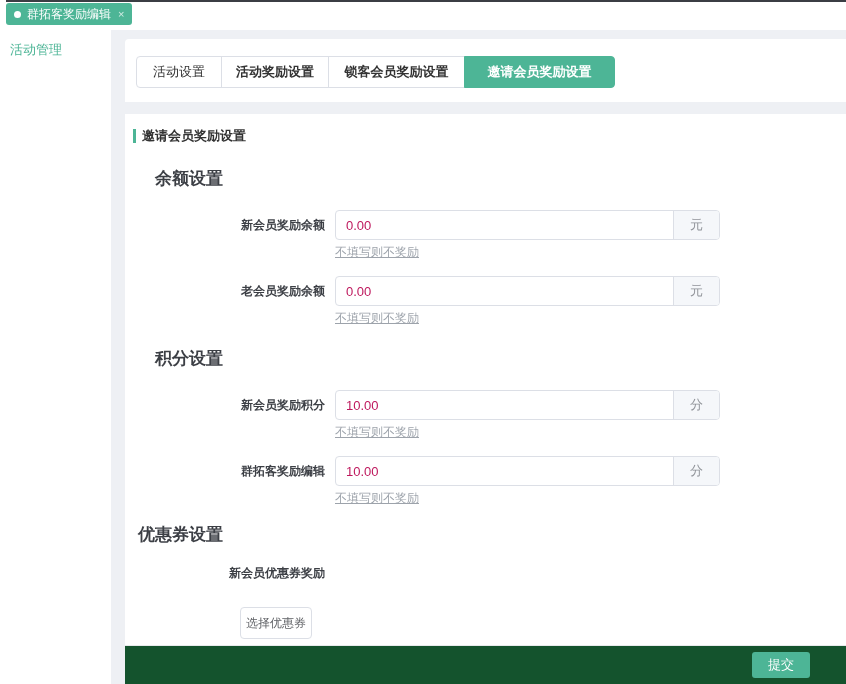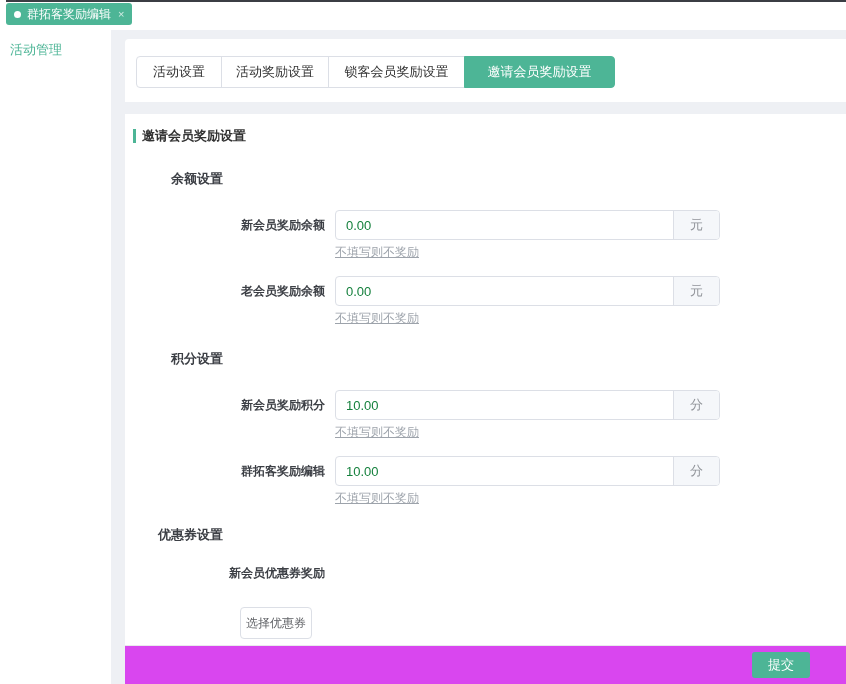--- a/index.html
+++ b/index.html
@@ -20,51 +20,51 @@
   
   .sidebar { position:absolute; left:0; top:30px; width:111px; bottom:0; background:#fff; }
   .sidebar-item { padding:11px 10px; font-size:13px; color:var(--green); cursor:pointer; }
 
   
   .card-tabs { position:absolute; left:125px; top:39px; right:0; height:63px; background:#fff;
                border-top-left-radius:4px; }
   .tabs { position:absolute; left:11px; top:17px; display:flex; }
   .tab { height:32px; line-height:30px; text-align:center; font-size:13px; color:#333;
          background:#fff; border:1px solid #dcdfe6; cursor:pointer; }
-  .tab + .tab { margin-left:-1px; }
+  .tab + .tab { margin-left:-1px;font-weight:bold; }
   .tab:first-child { border-radius:4px 0 0 4px; }
   .tab:last-child { border-radius:0 4px 4px 0; }
   .tab.w1 { width:86px; } .tab.w2 { width:108px; } .tab.w3 { width:137px; } .tab.w4 { width:151px; }
   .tab.active { background:var(--green); border-color:var(--green); color:#fff; }
 
   
   .card-main { position:absolute; left:125px; top:114px; right:0; height:531px; background:#fff;
                overflow:hidden; }
   .section-header { position:absolute; left:8px; top:13px; display:flex; align-items:center; }
   .section-bar { width:3px; height:14px; background:var(--green); margin-right:6px; }
   .section-title { font-size:13px; font-weight:bold; color:#333; }
 
-  .group-title { position:absolute; left:0; width:98px; text-align:right; font-size:13px;
+  .group-title { position:absolute; left:0; width:98px; text-align:right; font-size:17px;
                  font-weight:bold; color:#3c3f45; line-height:14px; }
   .row-label { position:absolute; left:0; width:200px; text-align:right; font-size:12px;
                font-weight:bold; color:#3c3f45; height:30px; line-height:30px; }
   .input-group { position:absolute; left:210px; width:385px; height:30px; border:1px solid #dcdfe6;
                  border-radius:4px; display:flex; background:#fff; overflow:hidden; }
   .input-group input { flex:1; border:none; outline:none; padding:0 10px; font-size:13px;
-                       color:#15803d; font-family:inherit; background:transparent; min-width:0; }
+                       color:#be185d; font-family:inherit; background:transparent; min-width:0; }
   .input-append { flex:none; width:46px; background:#f5f7fa; border-left:1px solid #dcdfe6;
                   color:#909399; font-size:13px; display:flex; align-items:center; justify-content:center; }
   .hint { position:absolute; left:210px; font-size:12px; color:#9da3ab; line-height:12px;text-decoration:underline; }
 
   .coupon-btn { position:absolute; left:115px; top:493px; width:72px; height:32px; background:#fff;
                 border:1px solid #dcdfe6; border-radius:4px; font-size:12px; color:#606266;
                 cursor:pointer; font-family:inherit; }
 
   
-  .footer { position:absolute; left:125px; right:0; bottom:0; height:39px; background:#d946ef;
+  .footer { position:absolute; left:125px; right:0; bottom:0; height:39px; background:#14532d;
             border-top:1px solid #e8eaec; }
   .submit-btn { position:absolute; right:36px; top:6px; width:58px; height:26px; background:var(--green);
                 color:#fff; border:none; border-radius:3px; font-size:13px; cursor:pointer;
                 font-family:inherit; }
 </style>
 </head>
 <body>
 
 <div class="screen">
 

